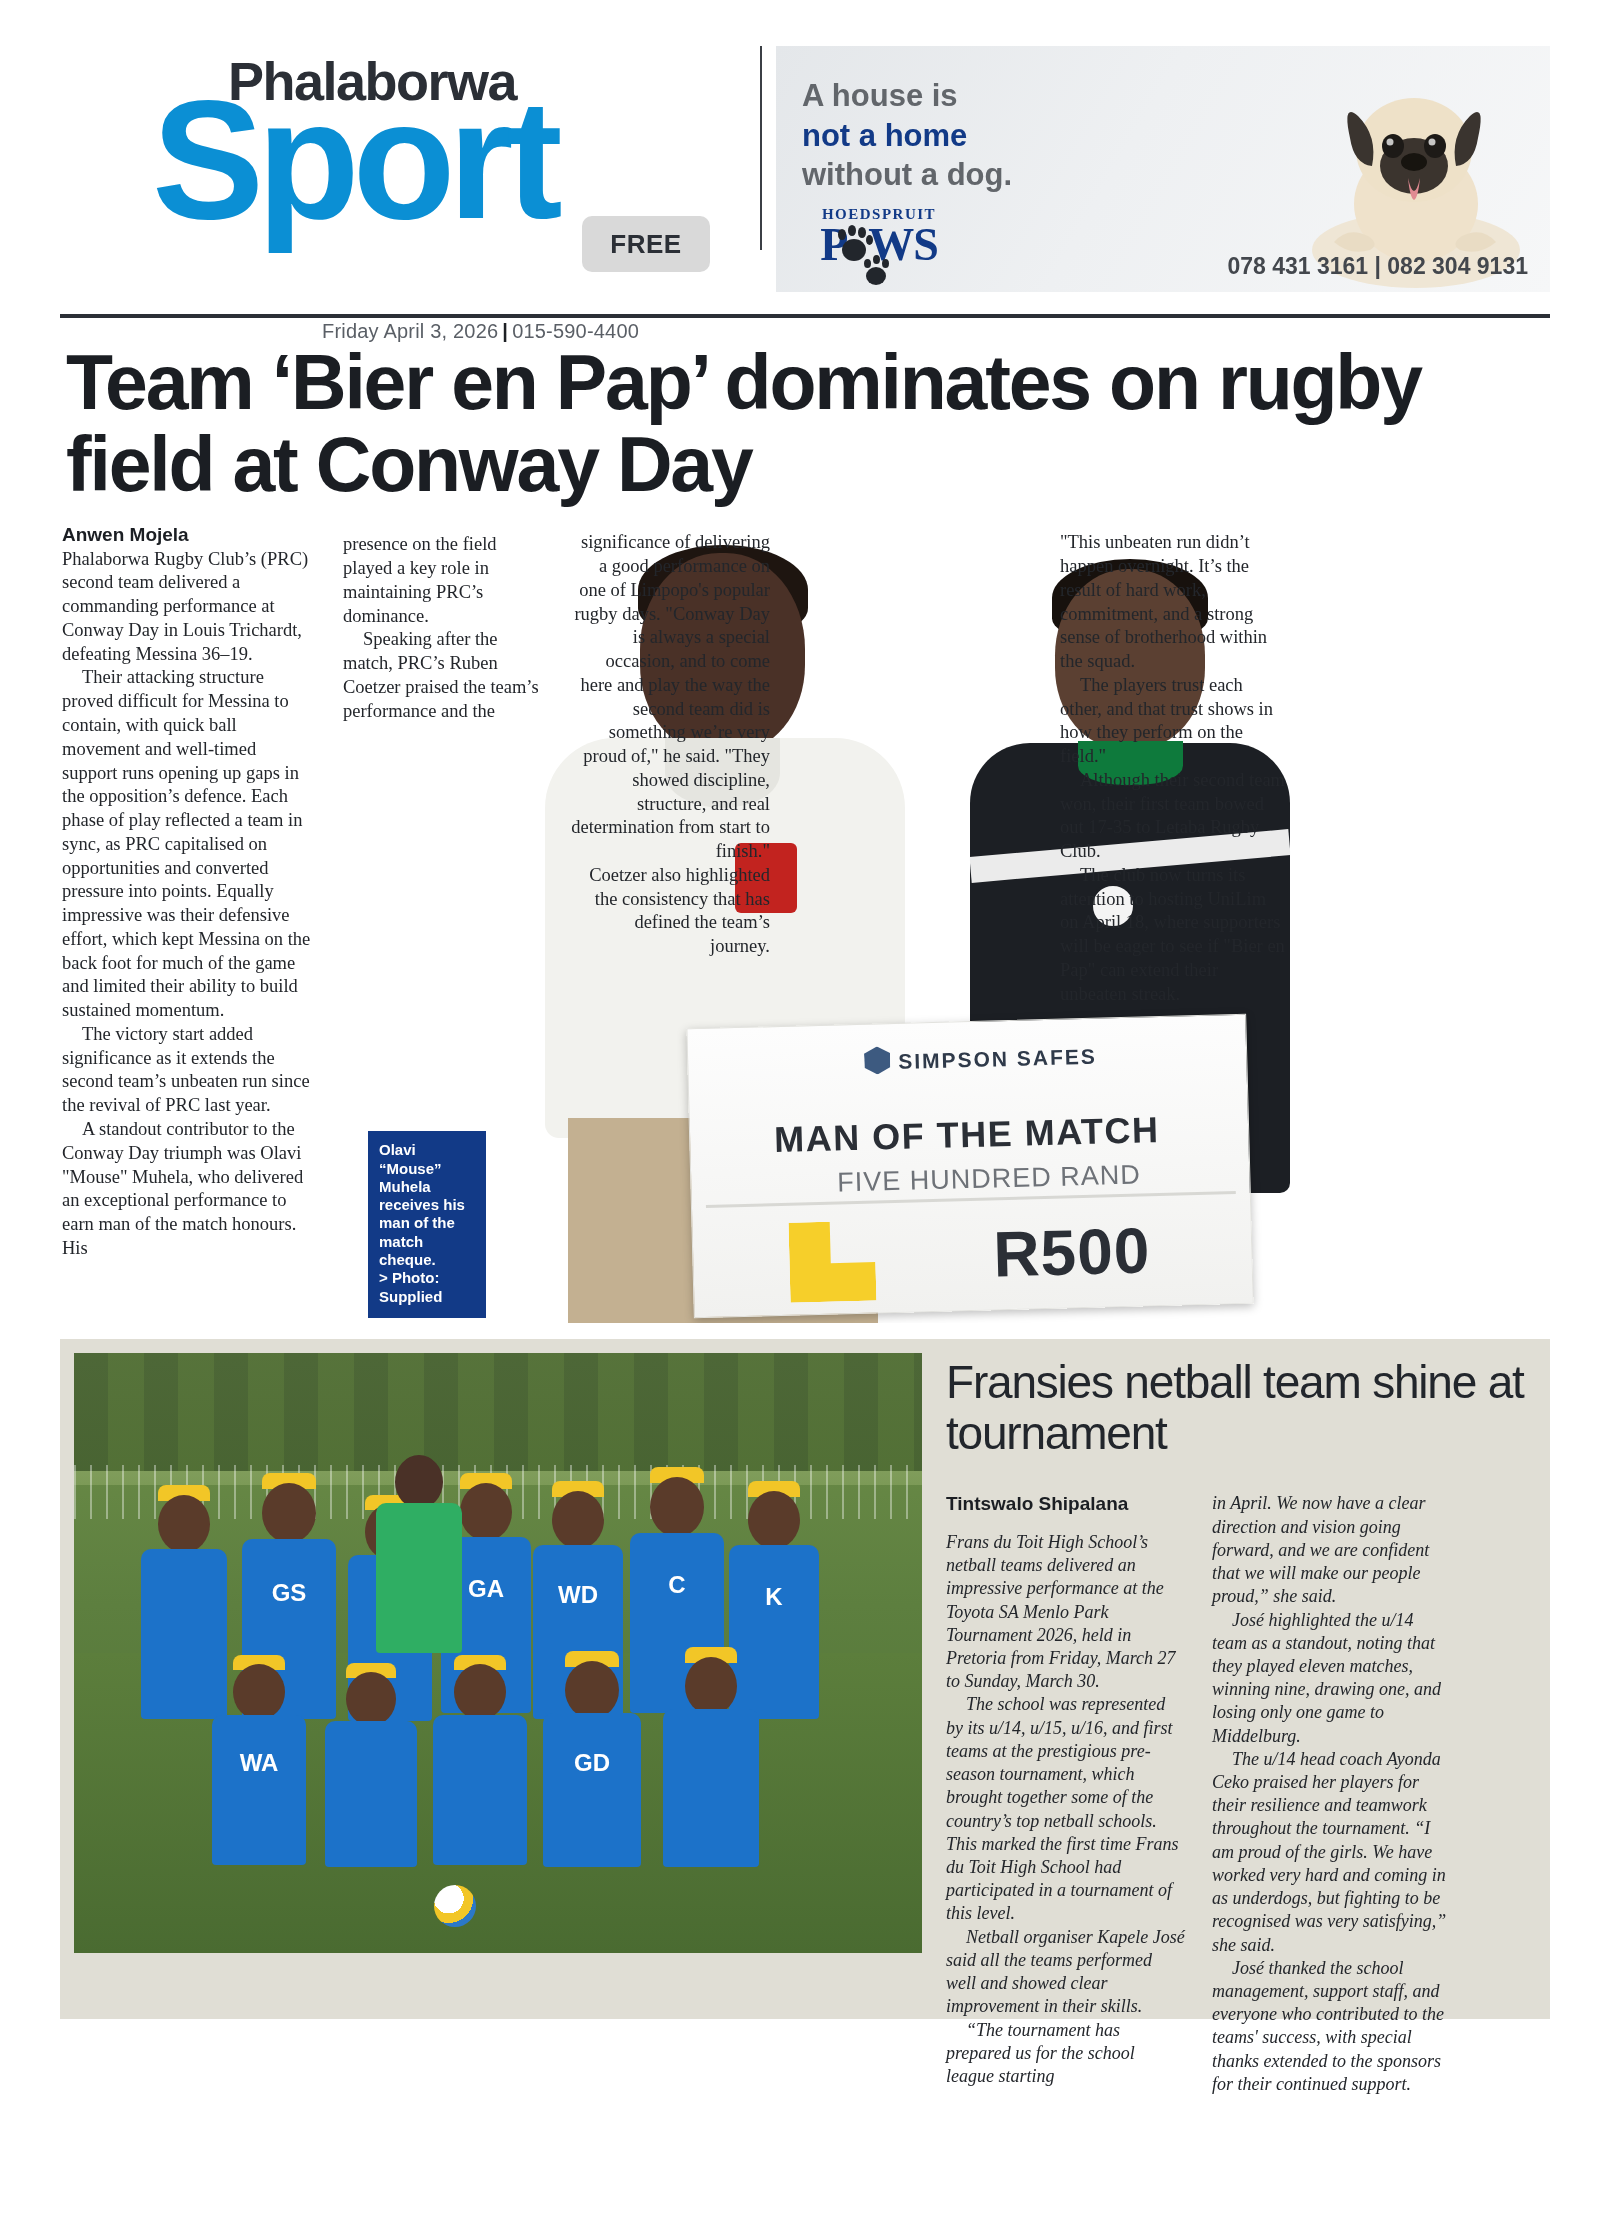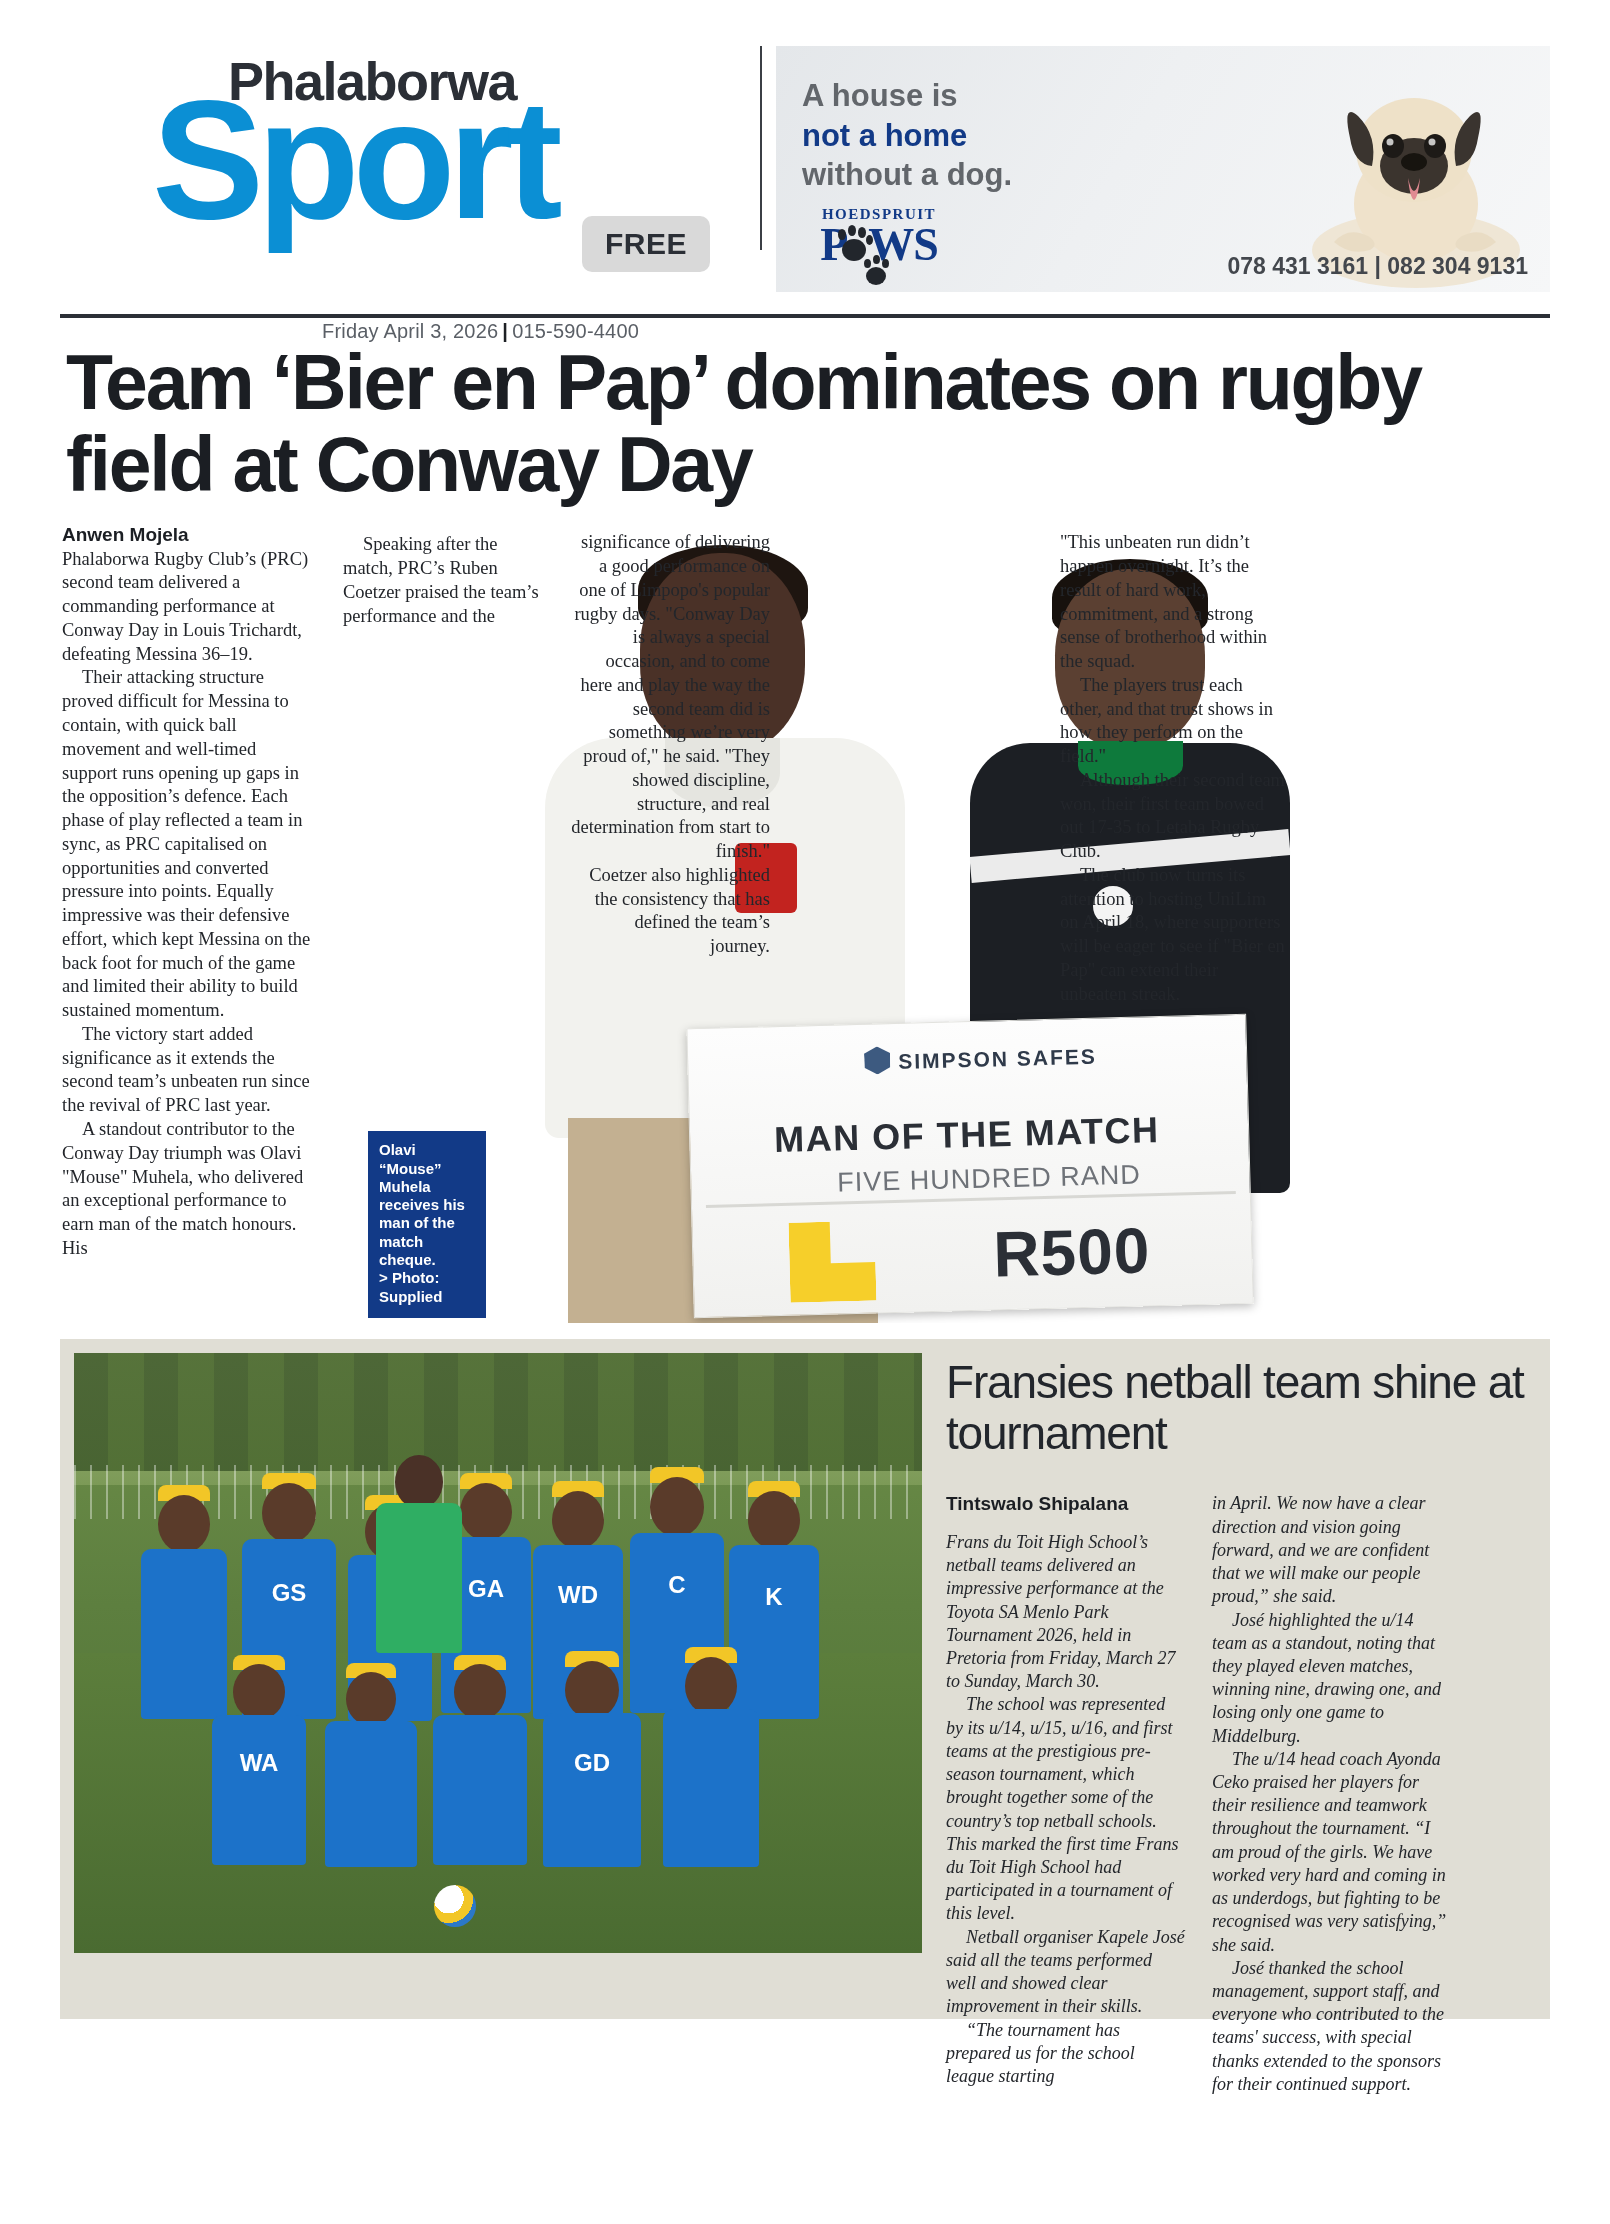--- a/index.html
+++ b/index.html
@@ -23,21 +23,21 @@
   .logo-sport {
     position: absolute; left: 92px; top: 48px;
     font-family: "Liberation Sans", sans-serif;
     font-weight: bold; font-size: 168px; letter-spacing: -7px; color: #0b8fd4;
     line-height: 1;
   }
   .free-badge {
     position: absolute; left: 522px; top: 188px;
     width: 128px; height: 56px; border-radius: 10px;
     background: #d9d9d9; color: #2b2f36;
-    font-family: "Liberation Sans", sans-serif; font-weight: bold; font-size: 30px;
+    font-family: "Liberation Sans", sans-serif; font-weight: bold; font-size: 26px;
     display: flex; align-items: center; justify-content: center; letter-spacing: 0.5px;
   }
   .dateline {
     position: absolute; left: 262px; top: 292px;
     font-family: "Liberation Sans", sans-serif; font-size: 20px; color: #5a5f66;
     letter-spacing: 0.2px; white-space: nowrap;
   }
   .dateline .bar { color: #1d2024; font-weight: bold; padding: 0 4px; }
 
   .ad-divider { width: 2px; background: #3b3f45; align-self: stretch; margin: 18px 14px 60px 0; }
@@ -267,20 +267,21 @@
 
     <div class="col col1">
       <div class="byline">Anwen Mojela</div>
       <p class="first">Phalaborwa Rugby Club’s (PRC) second team delivered a commanding performance at Conway Day in Louis Trichardt, defeating Messina 36–19.</p>
       <p>Their attacking structure proved difficult for Messina to contain, with quick ball movement and well-timed support runs opening up gaps in the opposition’s defence. Each phase of play reflected a team in sync, as PRC capitalised on opportunities and converted pressure into points. Equally impressive was their defensive effort, which kept Messina on the back foot for much of the game and limited their ability to build sustained momentum.</p>
       <p>The victory start added significance as it extends the second team’s unbeaten run since the revival of PRC last year.</p>
       <p>A standout contributor to the Conway Day triumph was Olavi "Mouse" Muhela, who delivered an exceptional performance to earn man of the match honours. His</p>
     </div>
 
     <div class="col col2">
+      <p class="first">presence on the field played a key role in maintaining PRC’s dominance.</p>
       <p>Speaking after the match, PRC’s Ruben Coetzer praised the team’s performance and the</p>
     </div>
 
     <div class="col col3">
       <p class="first">significance of delivering a good performance on one of Limpopo's popular rugby days. "Conway Day is always a special occasion, and to come here and play the way the second team did is something we’re very proud of," he said. "They showed discipline, structure, and real determination from start to finish."</p>
       <p>Coetzer also highlighted the consistency that has defined the team’s journey.</p>
     </div>
 
     <div class="col col4">
       <p class="first">"This unbeaten run didn’t happen overnight. It’s the result of hard work, commitment, and a strong sense of brotherhood within the squad.</p>

